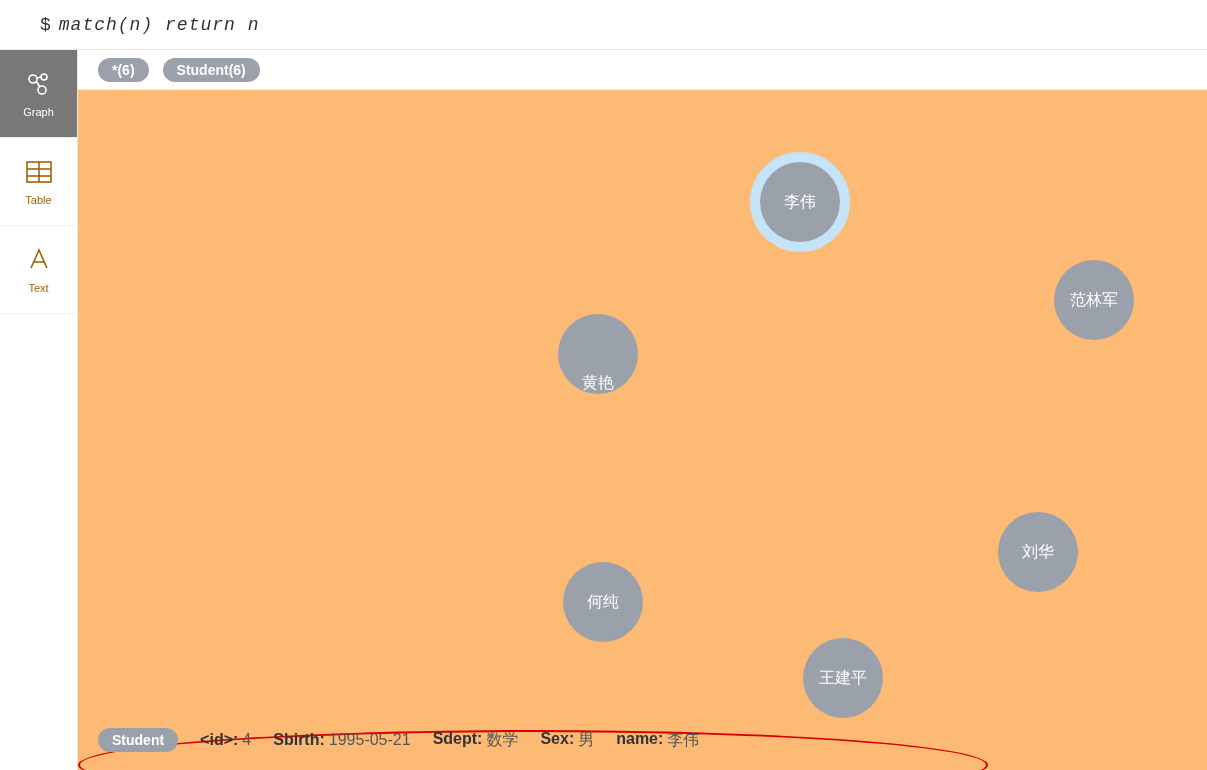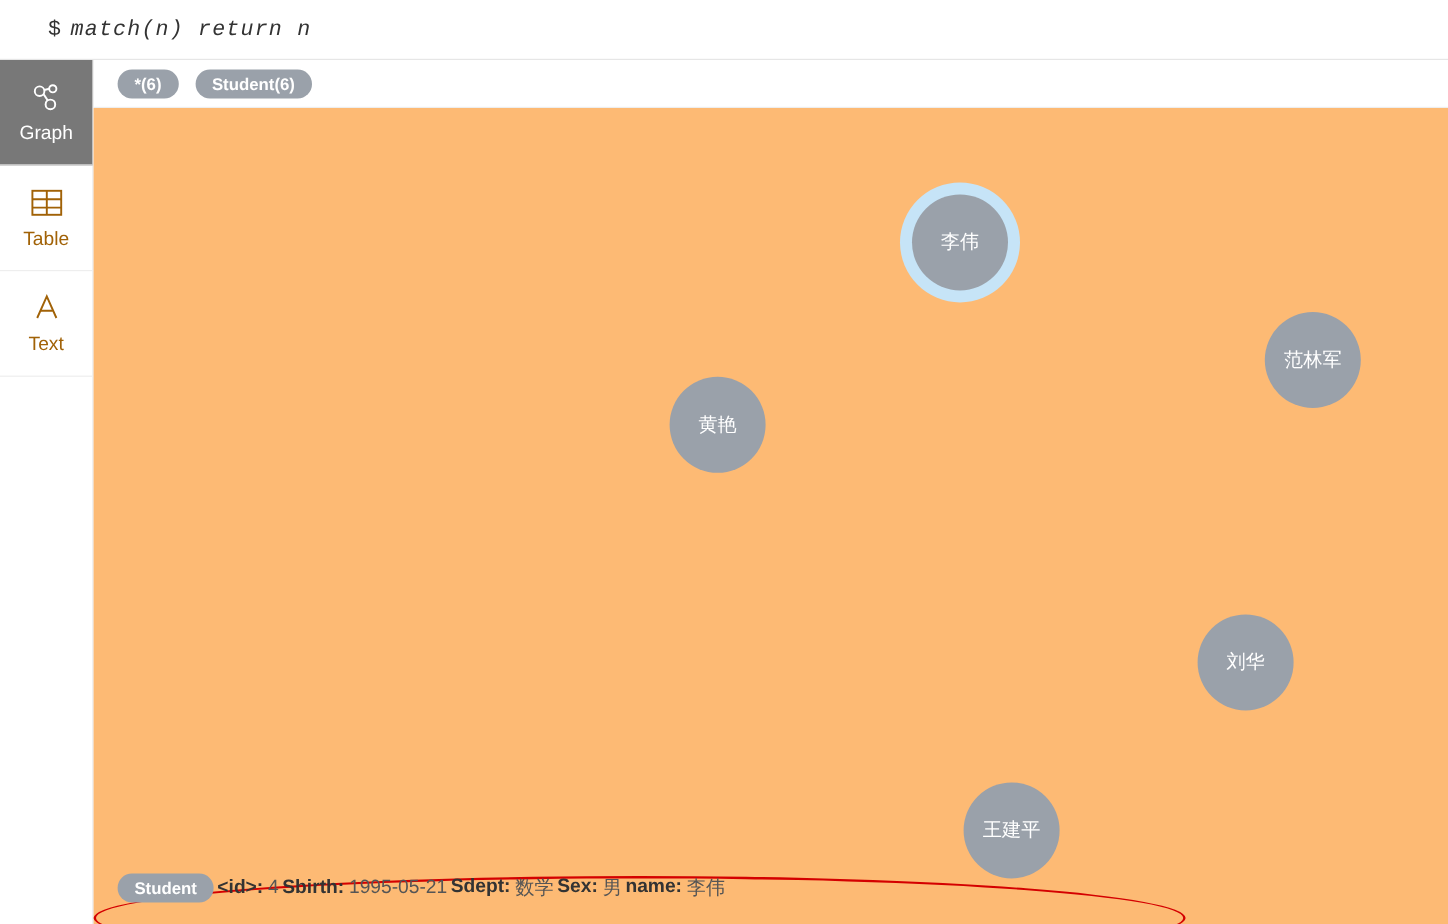--- a/index.html
+++ b/index.html
@@ -5,28 +5,28 @@
   * { box-sizing: border-box; margin: 0; padding: 0; }
   html, body { width: 1207px; height: 770px; font-family: "Helvetica Neue", Arial, sans-serif; background: #fff; overflow: hidden; }
   .query-bar { height: 50px; border-bottom: 1px solid #e6e6e6; display: flex; align-items: center; padding-left: 40px; font-family: "Courier New", monospace; font-size: 18px; color: #333; }
   .query-bar .prompt { color: #333; margin-right: 8px; }
   .query-bar .text { letter-spacing: 1px; font-style: italic; }
   .main { display: flex; height: 720px; }
   .sidebar { width: 78px; background: #fff; border-right: 1px solid #e6e6e6; display: flex; flex-direction: column; }
   .sidebar-item { height: 88px; display: flex; flex-direction: column; align-items: center; justify-content: center; border-bottom: 1px solid #eee; cursor: pointer; color: #a16207; }
   .sidebar-item.active { background: #787878; color: #fff; }
   .sidebar-item .icon { width: 28px; height: 28px; margin-bottom: 8px; display: flex; align-items: center; justify-content: center; }
-  .sidebar-item .label { font-size: 16px; }
+  .sidebar-item .label { font-size: 11px; }
   .content { flex: 1; position: relative; display: flex; flex-direction: column; }
   .tag-row { height: 40px; padding: 6px 20px; border-bottom: 1px solid #eee; display: flex; align-items: center; gap: 14px; }
   .pill { background: #9aa1aa; color: #fff; border-radius: 14px; padding: 4px 14px; font-size: 14px; font-weight: 600; cursor: pointer; }
   .graph-area { flex: 1; position: relative; background: #fdba74; }
   .node { position: absolute; background: #9aa1aa; color: #fff; border-radius: 50%; display: flex; align-items: center; justify-content: center; font-size: 16px; cursor: pointer; }
   .node.selected { box-shadow: 0 0 0 10px #c6e4f7; }
-  .detail-bar { position: absolute; left: 20px; right: 20px; bottom: 10px; height: 40px; display: flex; align-items: center; gap: 3px; font-size: 16px; color: #333; }
+  .detail-bar { position: absolute; left: 20px; right: 20px; bottom: 10px; height: 40px; display: flex; align-items: center; gap: 22px; font-size: 16px; color: #333; }
   .detail-bar .pill-label { background: #9aa1aa; color: #fff; border-radius: 14px; padding: 4px 14px; font-weight: 700; font-size: 14px; }
   .detail-bar .kv { display: flex; gap: 4px; }
   .detail-bar .kv .k { font-weight: 700; }
   .detail-bar .kv .v { color: #555; }
   .annot-ellipse { position: absolute; border: 2px solid #d40000; border-radius: 50%; pointer-events: none; }
   svg { display: block; }
 </style>
 </head>
 <body>
 
@@ -82,27 +82,30 @@
     <div class="tag-row">
       <span class="pill">*(6)</span>
       <span class="pill">Student(6)</span>
     </div>
 
     <div class="graph-area">
 
       <div class="node selected" style="left:682px; top:72px; width:80px; height:80px;">
         <span>李伟</span>
       </div>
-      <div class="node" style="left:480px; top:224px; width:80px; height:80px;">
+      <div class="node" style="left:480px; top:224px; width:80px; height:80px;align-items:flex-end;">
         <span>黄艳</span>
       </div>
       <div class="node" style="left:976px; top:170px; width:80px; height:80px;">
         <span>范林军</span>
       </div>
-      <div class="node" style="left:725px; top:562px; width:80px; height:80px;">
+      <div class="node" style="left:485px; top:472px; width:80px; height:80px;">
+        <span>何纯</span>
+      </div>
+      <div class="node" style="left:725px; top:548px; width:80px; height:80px;">
         <span>王建平</span>
       </div>
       <div class="node" style="left:920px; top:422px; width:80px; height:80px;">
         <span>刘华</span>
       </div>
 
       <div class="annot-ellipse" style="left:0px; top:640px; width:910px; height:70px;"></div>
 
       <div class="detail-bar">
         <span class="pill-label">Student</span>

